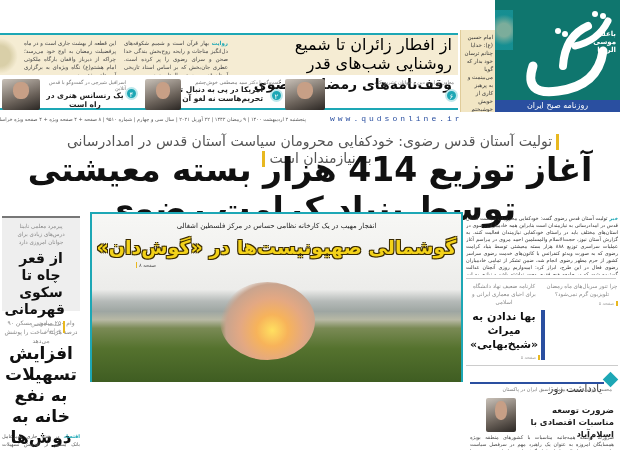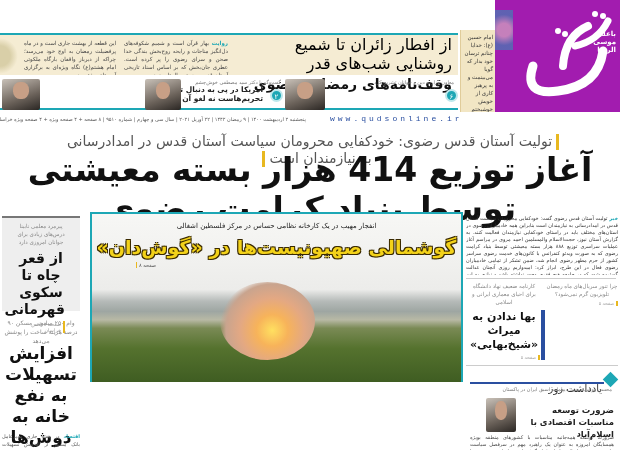--- a/index.html
+++ b/index.html
@@ -1,19 +1,19 @@
 <!DOCTYPE html>
 <html><head>
 <meta charset="utf-8">
 <style>
   * { box-sizing: border-box; margin: 0; padding: 0; }
   body { width: 620px; height: 450px; background: #ffffff; font-family: "DejaVu Sans", sans-serif; overflow: hidden; position: relative; direction: rtl; }
   .abs { position: absolute; }
   
-  .mast { left: 495px; top: 0; width: 125px; height: 112px; background: #a21caf; overflow: hidden; }
+  .mast { left: 495px; top: 0; width: 125px; height: 112px; background: #0f766e; overflow: hidden; }
   .mast-logo { position: absolute; left: 8px; top: 6px; width: 112px; height: 95px; }
   .mast-ribbon { position: absolute; left: 0; top: 100px; width: 125px; height: 12px; background: #2a4fa0; color: #fff; font-size: 8px; text-align: center; line-height: 12px; }
   .mast-tag { position: absolute; right: 4px; top: 30px; color: #fff; font-size: 7px; line-height: 8px; text-align: right; width: 36px; font-weight: bold;}
   .mast-orn { position:absolute; left:0; top:10px; width:18px; height:40px; background: radial-gradient(circle, #e8e4c8 30%, #1da7b5 70%); opacity:.5; }
   .sidebar-quote { left: 460px; top: 30px; width: 35px; height: 82px; background: #f2e6c4; border-left: 1px solid #e0cc9a; font-size: 5.5px; line-height: 8px; color: #333; padding: 3px 2px; text-align: right; overflow: hidden; }
   
   .banner-line { left: 0; top: 33px; width: 458px; height: 2px; background: #1da7b5; }
   .banner { left: 0; top: 35px; width: 458px; height: 40px; background: #f5ecd3; }
   .banner-right { left: 232px; top: 35px; width: 226px; height: 40px; padding: 0 6px; text-align: right; }
   .b-title { font-size: 14px; font-weight: bold; color: #111; margin-top: 3px; }
@@ -84,20 +84,21 @@
     <circle cx="92" cy="8" r="3" fill="#fff"></circle>
       <circle cx="100" cy="10" r="3" fill="#fff"></circle>
     <circle cx="55" cy="25" r="3" fill="#fff"></circle>
       <circle cx="62" cy="28" r="3" fill="#fff"></circle>
   </svg>
   <div class="mast-tag">
     <div>باعلی</div>
     <div>موسی</div>
     <div>الرضا</div>
   </div>
+  <div class="mast-ribbon">روزنامه صبح ایران</div>
 </div>
 <div class="abs sidebar-quote">امام حسین (ع): خدایا چنانم ترسان خود بدار که گویا می‌بینمت و به پرهیز کاری از خویش خوشبختم گردان - دعای امام در روز عرفه</div>
 
 <div class="abs banner-line"></div>
 <div class="abs banner">
   <div class="abs orn-left" style="top:3px"></div>
   <div class="abs banner-right" style="top:0">
     <div class="b-kick">از افطار زائران تا شمیع روشنایی شب‌های قدر</div>
     <div class="b-title">وقف‌نامه‌های رمضانی رضوی</div>
   </div>
@@ -117,20 +118,25 @@
       <div class="face"></div>
     </div>
   <div class="teaser" style="left:130px; width:155px;">
     <div class="t-kick">گفت‌وگو با دکتر سید مصطفی خوش‌چشم</div>
     <div class="t-title" style="margin-right:18px;">آمریکا در پی به دنبال تعلیق تحریم‌هاست نه لغو آن</div>
     <div class="badge" style="right:2px; top:12px;">۲</div>
   </div>
   <div class="photo" style="left:145px; top:2px; width:36px; height:31px;">
       <div class="face"></div>
     </div>
+  <div class="teaser" style="left:40px; width:90px;">
+    <div class="t-kick">اسرافیل شیرچی در گفت‌وگو با قدس آنلاین</div>
+    <div class="t-title" style="text-align:center;">یک رنسانس هنری در راه است</div>
+    <div class="badge" style="right:-8px; top:10px;">۴</div>
+  </div>
   <div class="photo" style="left:2px; top:2px; width:38px; height:31px;">
       <div class="face"></div>
     </div>
 </div>
 
 <div class="abs dateline">پنجشنبه ۲ اردیبهشت ۱۴۰۰ | ۹ رمضان ۱۴۴۲ | ۲۲ آوریل ۲۰۲۱ | سال سی و چهارم | شماره ۹۵۱۰ | ۸ صفحه + ۴ صفحه ویژه + ۴ صفحه ویژه خراسان | ۱۰۰۰ تومان</div>
 <div class="abs url">www.qudsonline.ir</div>
 
 <div class="abs kicker">
   <span class="bar"></span><span>تولیت آستان قدس رضوی: خودکفایی محرومان سیاست آستان قدس در امدادرسانی به نیازمندان است</span><span class="bar"></span>

